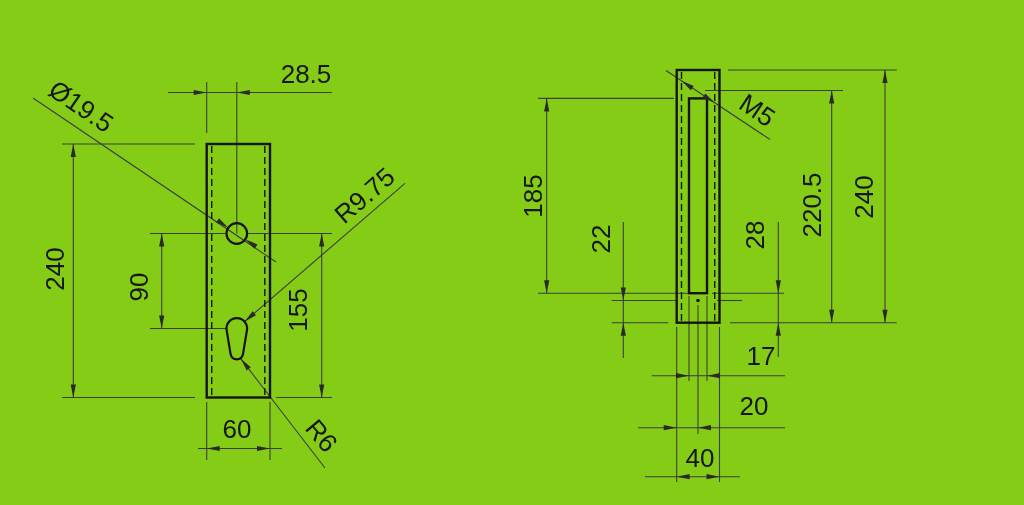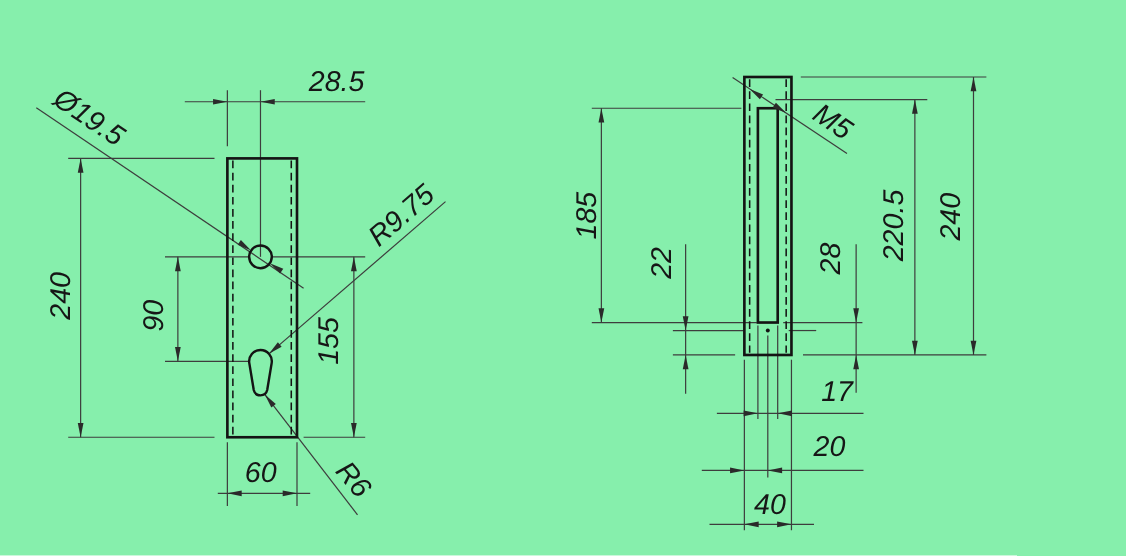--- a/index.html
+++ b/index.html
@@ -1,17 +1,17 @@
 <!DOCTYPE html>
 <html><head>
 <meta charset="utf-8">
 <style>
   html,body{margin:0;padding:0;background:#fff;}
-  #stage{position:relative;width:1024px;height:505px;background:#86efac;overflow:hidden;
-         font-family:"Liberation Sans", sans-serif;font-style:italic;}
+  #stage{position:relative;width:1024px;height:505px;background:#84cc16;overflow:hidden;
+         font-family:"Liberation Sans", sans-serif;}
   svg text{font-family:"Liberation Sans", sans-serif;fill:#161616;}
 </style>
 </head>
 <body>
 
 <div id="stage">
   <svg id="cad" width="1024" height="505" viewBox="0 0 1024 505">
       <line x1="168" y1="92.5" x2="332" y2="92.5" stroke="#3d3d3d" stroke-width="1.1"></line>
       <line x1="206.7" y1="82" x2="206.7" y2="133" stroke="#3d3d3d" stroke-width="1.1"></line>
       <line x1="236.8" y1="82" x2="236.8" y2="233.5" stroke="#3d3d3d" stroke-width="1.1"></line>

